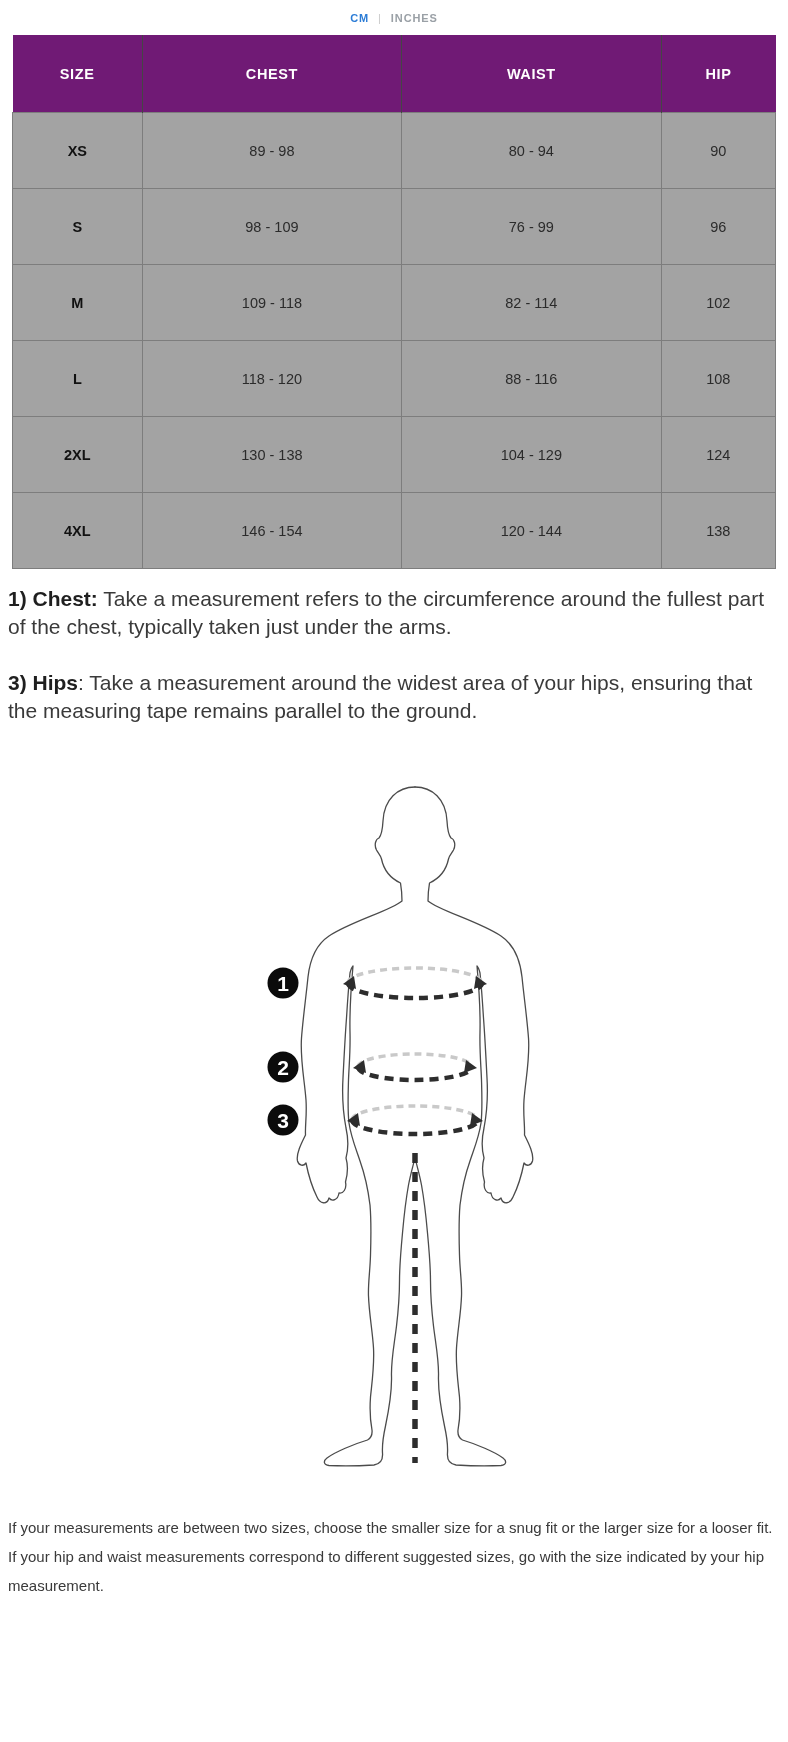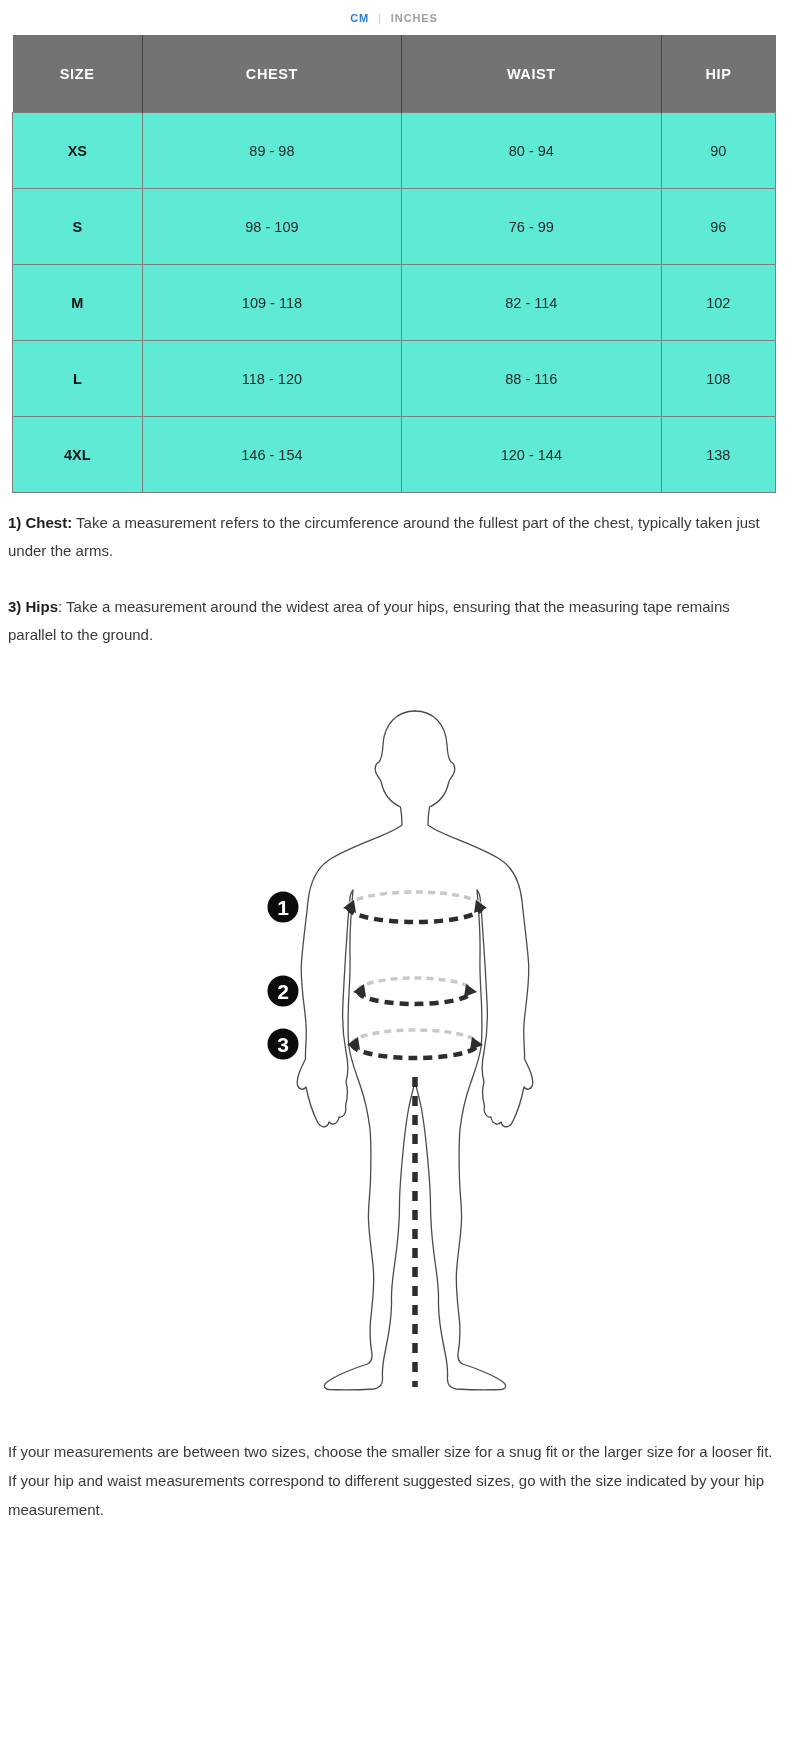--- a/index.html
+++ b/index.html
@@ -9,32 +9,32 @@
     overflow:hidden;position:relative;
   }
   
   .toggle-row{padding-top:9px;text-align:center;font-size:11px;font-weight:bold;letter-spacing:.9px;line-height:18px;}
   .unit-cm{color:#2b7cd6;cursor:pointer;}
   .unit-sep{color:#c9c9c9;margin:0 9px;font-weight:normal;}
   .unit-inches{color:#9aa0a6;cursor:pointer;}
   
   table{border-collapse:collapse;table-layout:fixed;width:764px;margin:8px 12px 0 12px;}
   thead th{
-    background:#737373;color:#ffffff;height:75px;
+    background:#701a75;color:#ffffff;height:75px;
     font-size:14.5px;font-weight:bold;letter-spacing:.6px;text-align:center;
     border-right:1px solid #454545;
   }
   thead th:last-child{border-right:none;}
   tbody td{
-    height:73px;border:1px solid #7d7d7d;background:#5eead4;
+    height:73px;border:1px solid #7d7d7d;background:#a3a3a3;
     font-size:14.5px;text-align:center;vertical-align:middle;color:#2b2b2b;
   }
   tbody td.size-cell{font-weight:bold;color:#111111;}
   
-  .instructions{margin:16px 8px 0 8px;width:772px;font-size:15px;line-height:28px;color:#3a3a3a;}
+  .instructions{margin:16px 8px 0 8px;width:772px;font-size:21px;line-height:28px;color:#3a3a3a;}
   .instructions b{color:#1f1f1f;}
   
   .diagram{position:relative;height:770px;}
   .diagram svg{position:absolute;left:230px;top:50px;}
   
   .footer-note{margin:18px 8px 0 8px;width:776px;font-size:15px;line-height:29px;color:#3a3a3a;}
 </style>
 </head>
 <body>
 
@@ -74,20 +74,26 @@
       <td class="size-cell">M</td>
       <td>109 - 118</td>
       <td>82 - 114</td>
       <td>102</td>
     </tr>
     <tr>
       <td class="size-cell">L</td>
       <td>118 - 120</td>
       <td>88 - 116</td>
       <td>108</td>
+    </tr>
+    <tr>
+      <td class="size-cell">2XL</td>
+      <td>130 - 138</td>
+      <td>104 - 129</td>
+      <td>124</td>
     </tr>
     <tr>
       <td class="size-cell">4XL</td>
       <td>146 - 154</td>
       <td>120 - 144</td>
       <td>138</td>
     </tr>
   </tbody>
 </table>
 

